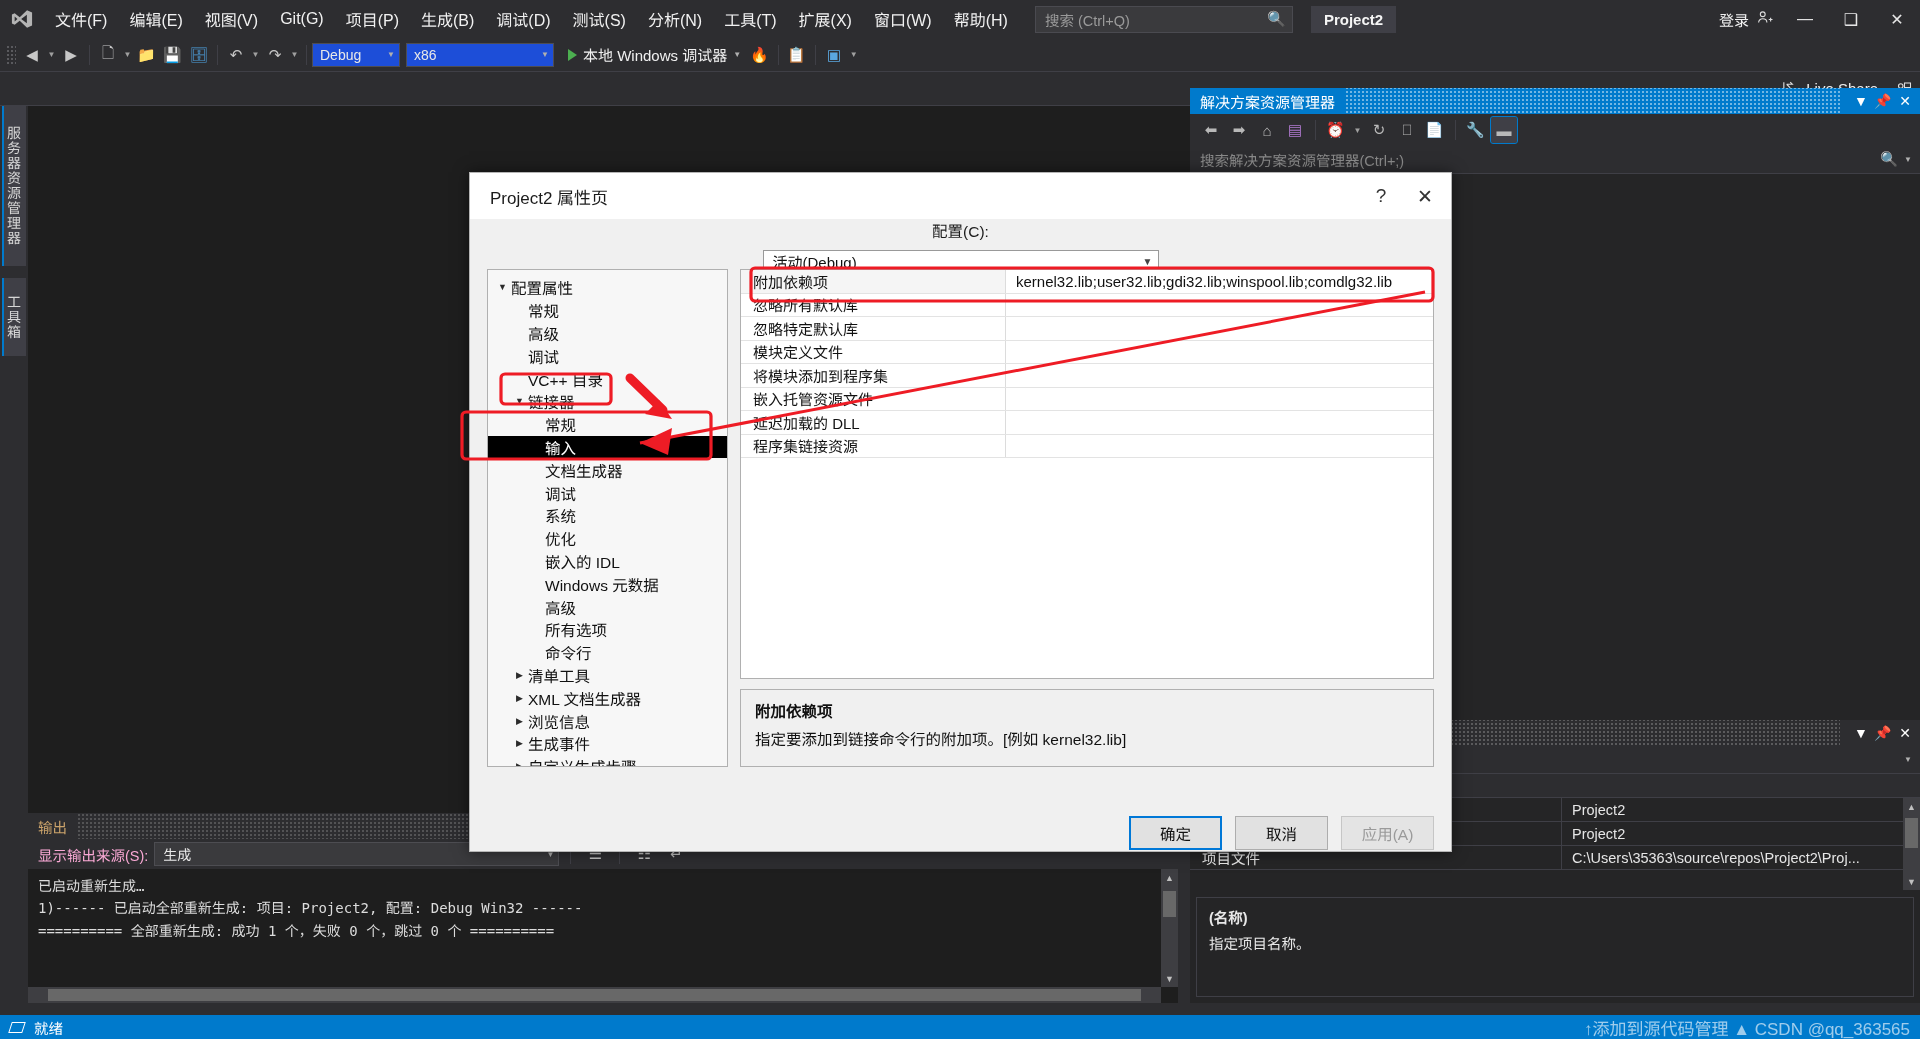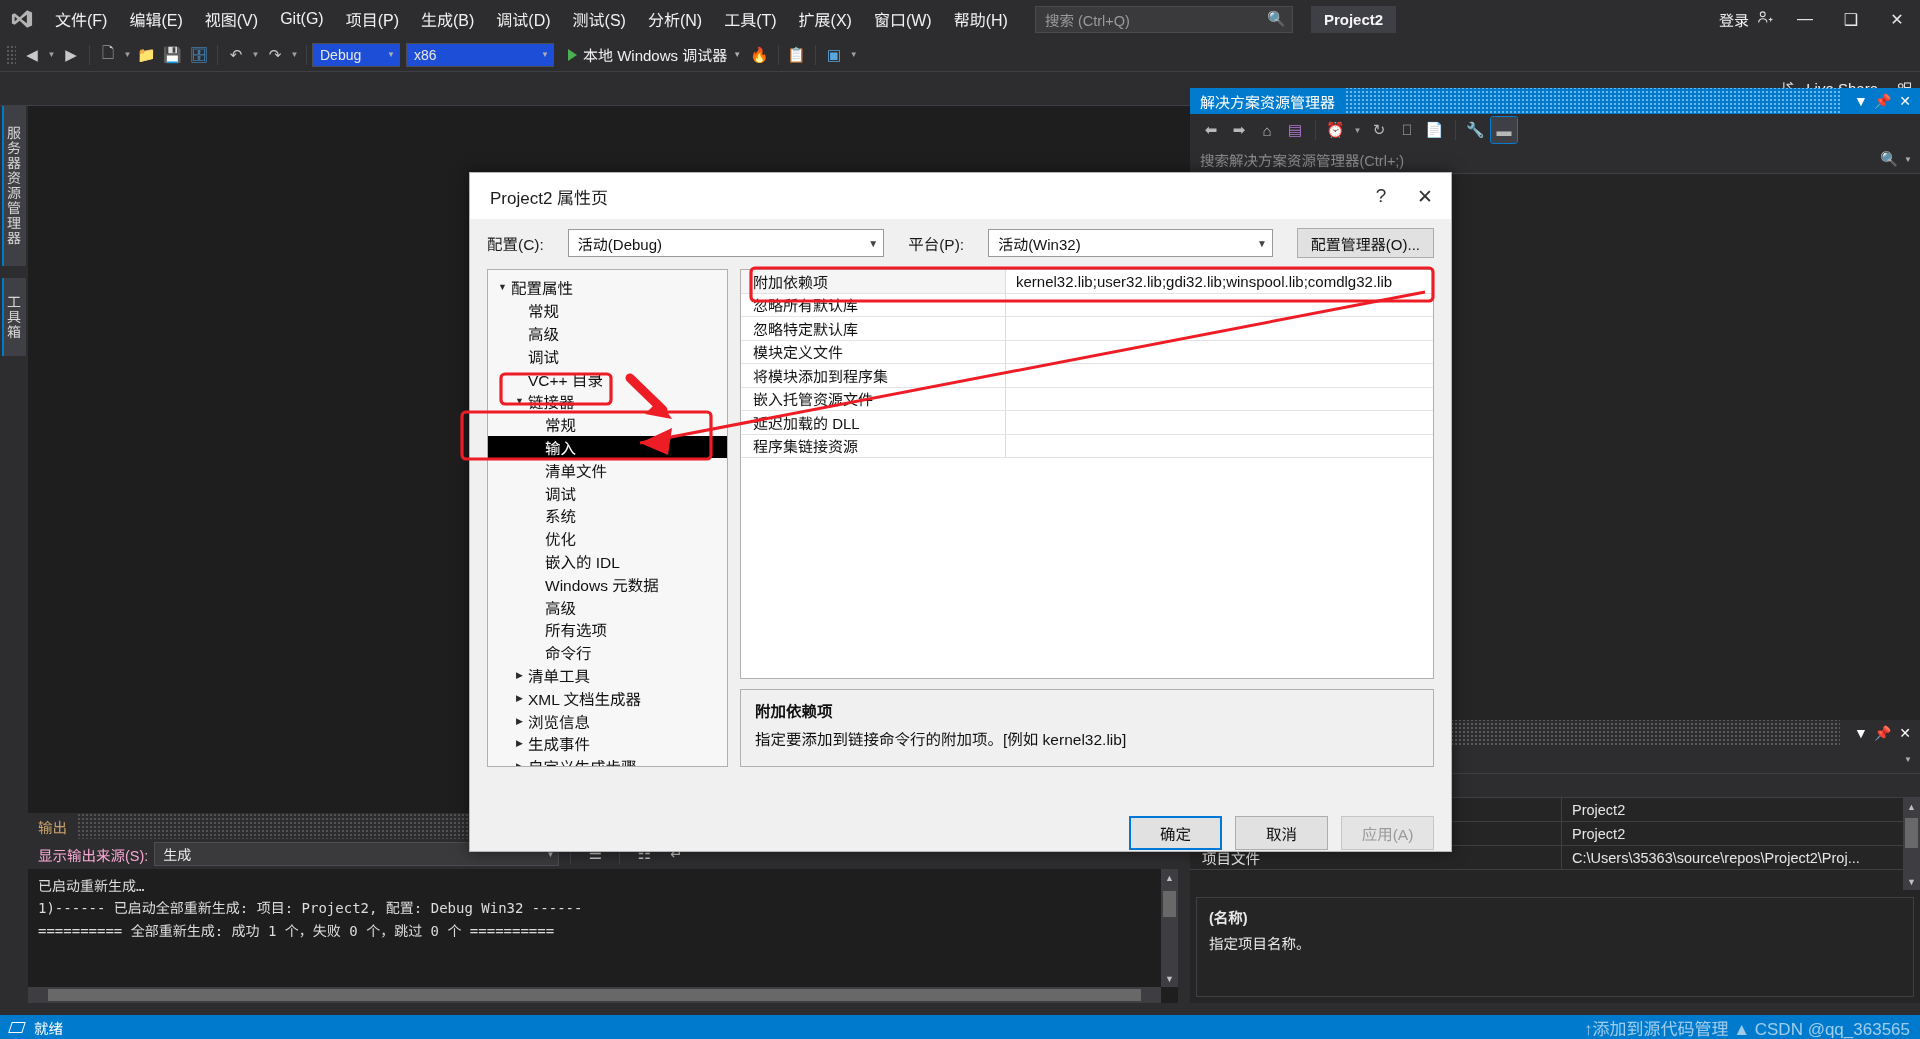--- a/index.html
+++ b/index.html
@@ -160,21 +160,21 @@
     position:absolute; left:469px; top:172px; width:983px; height:680px;
     background:#f0f0f0; border:1px solid #b5b5b5; box-shadow: 0 0 14px rgba(0,0,0,.5);
     font-family: "Liberation Sans", "DejaVu Sans", sans-serif;
   }
   .dlg-title { height:46px; background:#ffffff; display:flex; align-items:center; padding: 0 4px 0 20px; }
   .dlg-title .t { color:#1b1b1b; font-size:17px; }
   .dlg-title .sp { flex:1; }
   .dlg-btn { width:44px; height:44px; display:flex; align-items:center; justify-content:center;
     color:#333; font-size:19px; }
 
-  .cfg-row { display:flex; align-items:center; height:48px; padding: 0 17px; gap: 24px; }
+  .cfg-row { display:flex; align-items:center; height:48px; padding: 0 17px; gap: 9px; flex-direction: column; }
   .cfg-lab { color:#1b1b1b; font-size:15.5px; white-space:nowrap; }
   .wcombo { height:28px; background:#ffffff; border:1px solid #999; display:flex; align-items:center;
      padding: 0 5px 0 9px; color:#111; font-size:15px; }
   .wcombo .cv { flex:1; white-space:nowrap; overflow:hidden;}
   .wcombo .cc { color:#444; font-size:10px; padding-left:6px;}
   #cfg-combo { width: 396px; }
   #plat-combo { width: 356px; }
   .wbtn2 { height:30px; background:#e1e1e1; border:1px solid #adadad; color:#111; font-size:15px;
     display:flex; align-items:center; justify-content:flex-end; padding: 13px 13px; white-space:nowrap;}
 
@@ -507,21 +507,21 @@
           <span class="arrow">▼</span>
           <span class="lbl">链接器</span>
         </div>
         <div class="tnode" style="padding-left:57px">
           <span class="lbl">常规</span>
         </div>
         <div class="tnode sel" style="padding-left:57px">
           <span class="lbl">输入</span>
         </div>
         <div class="tnode" style="padding-left:57px">
-          <span class="lbl">清单文件</span>
+          <span class="lbl">文档生成器</span>
         </div>
         <div class="tnode" style="padding-left:57px">
           <span class="lbl">调试</span>
         </div>
         <div class="tnode" style="padding-left:57px">
           <span class="lbl">系统</span>
         </div>
         <div class="tnode" style="padding-left:57px">
           <span class="lbl">优化</span>
         </div>

